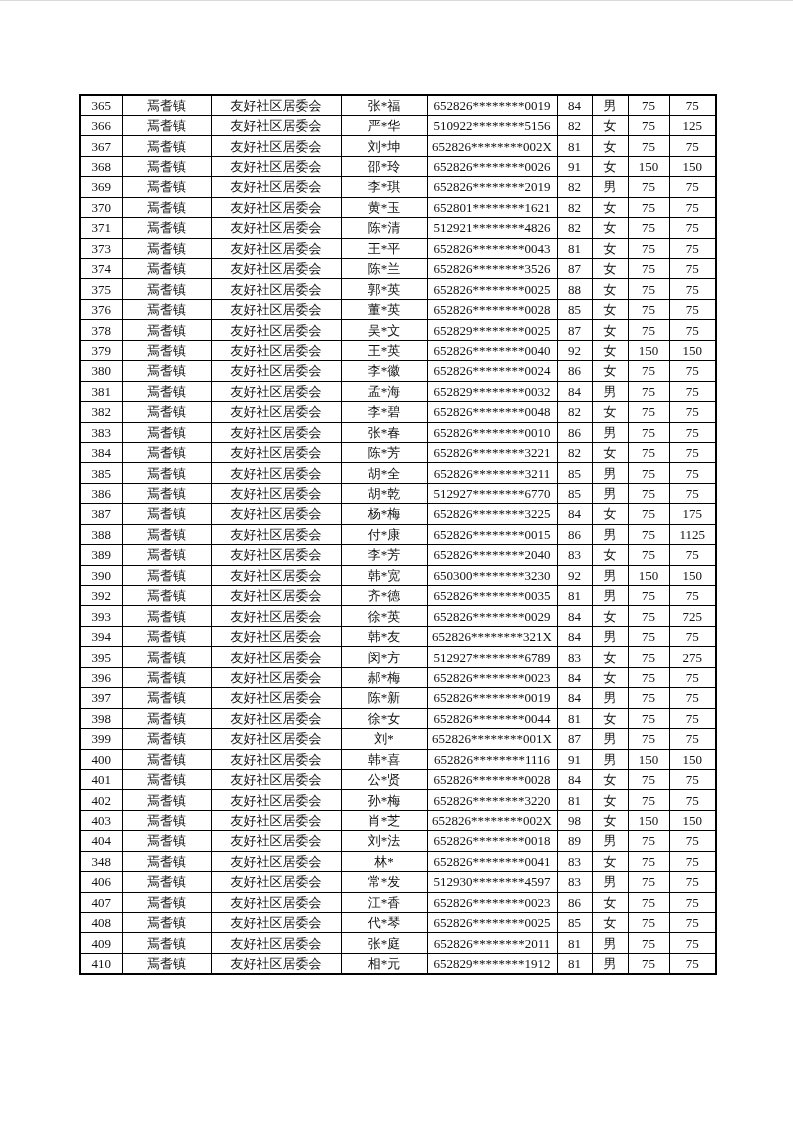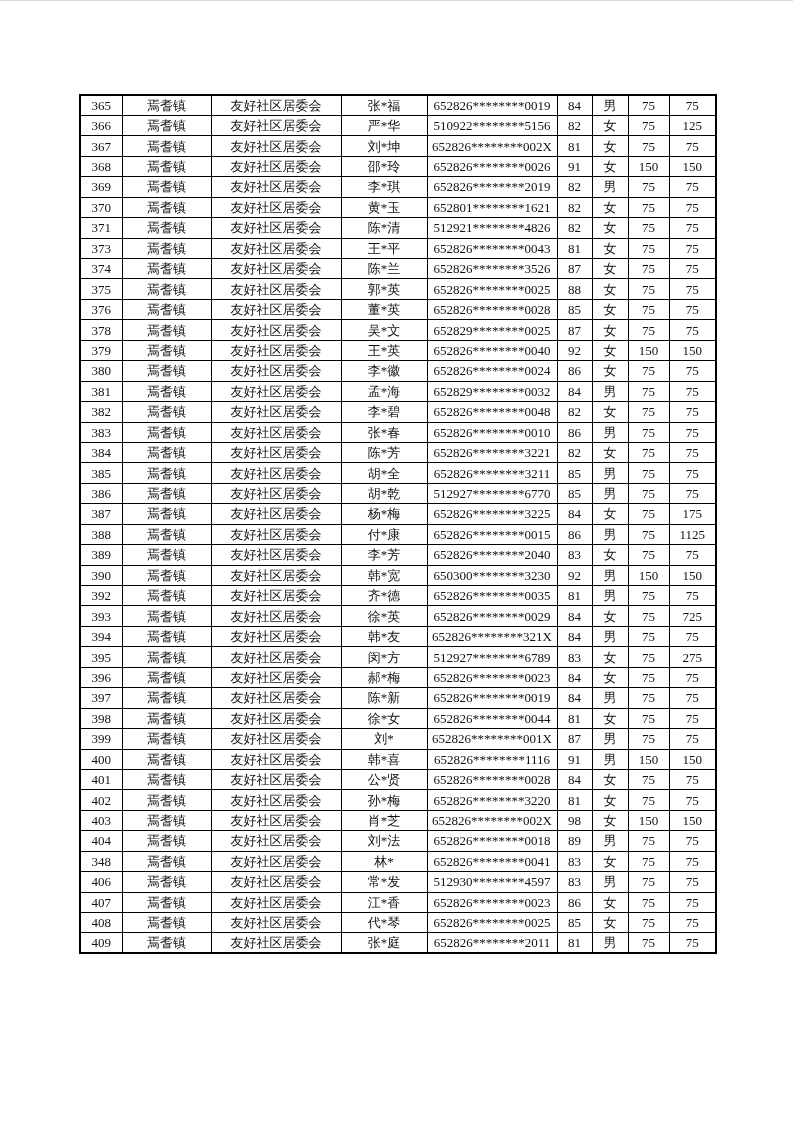--- a/index.html
+++ b/index.html
@@ -518,15 +518,26 @@
           <td class="c-num">409</td>
           <td class="c-town">焉耆镇</td>
           <td class="c-community">友好社区居委会</td>
           <td class="c-name">张*庭</td>
           <td class="c-id">652826********2011</td>
           <td class="c-age">81</td>
           <td class="c-gender">男</td>
           <td class="c-amt1">75</td>
           <td class="c-amt2">75</td>
         </tr>
+        <tr>
+          <td class="c-num">410</td>
+          <td class="c-town">焉耆镇</td>
+          <td class="c-community">友好社区居委会</td>
+          <td class="c-name">相*元</td>
+          <td class="c-id">652829********1912</td>
+          <td class="c-age">81</td>
+          <td class="c-gender">男</td>
+          <td class="c-amt1">75</td>
+          <td class="c-amt2">75</td>
+        </tr>
       </tbody>
   </table>
 </div>
 
 </body></html>

